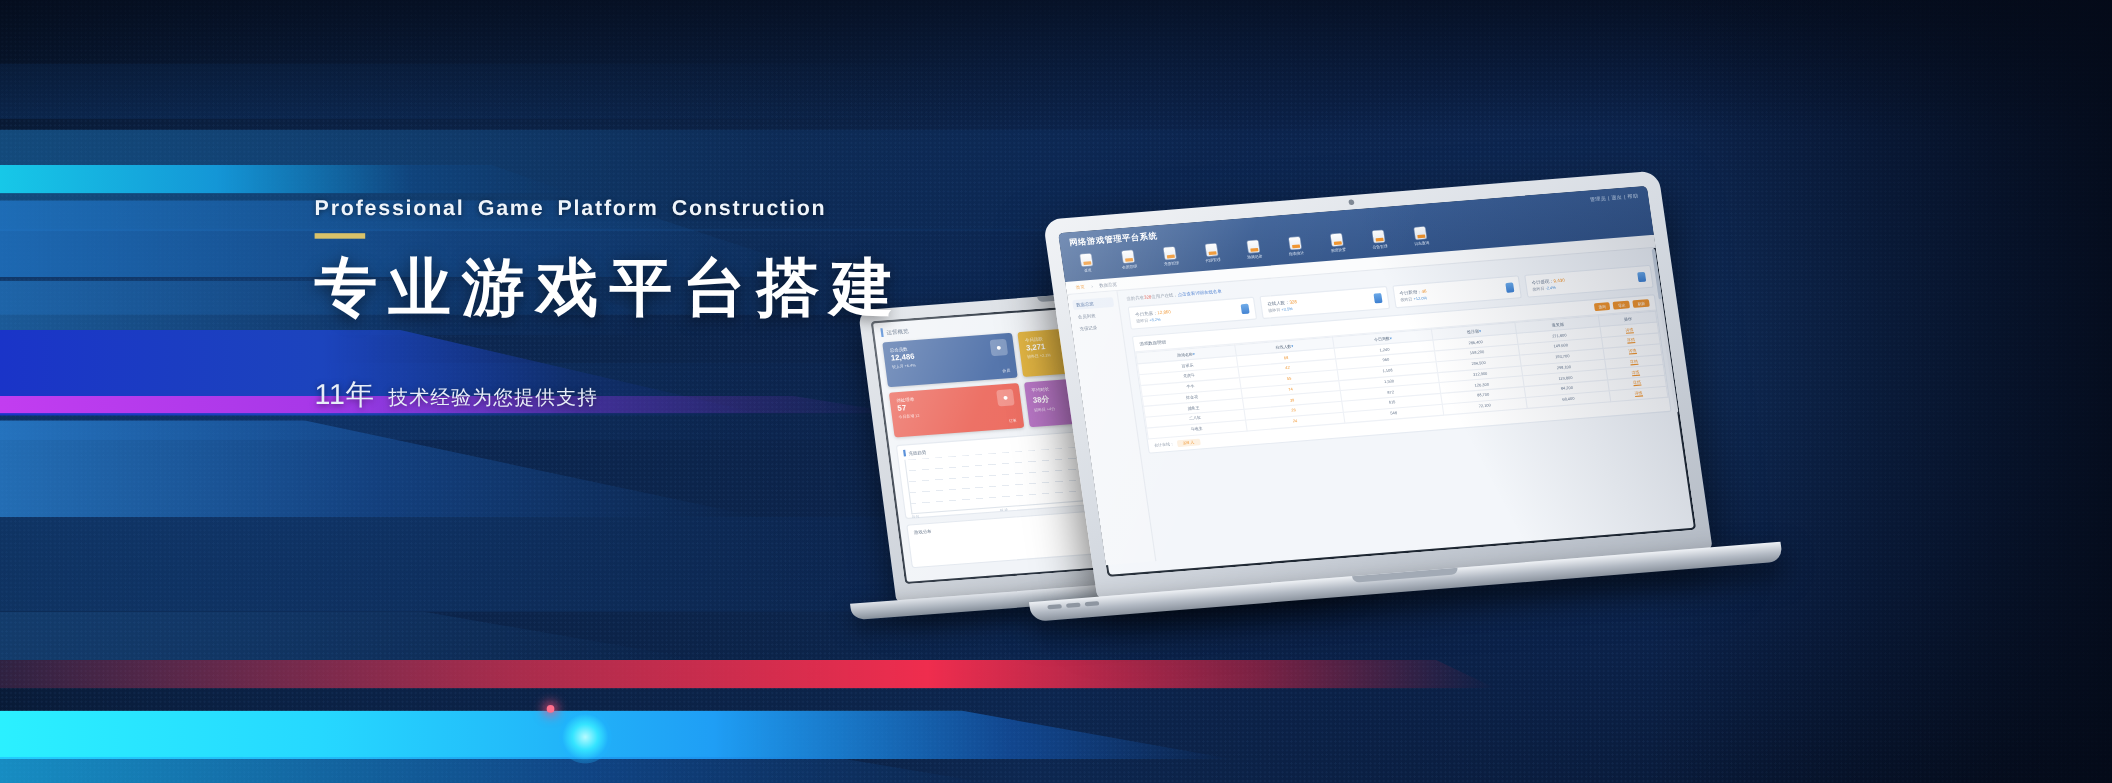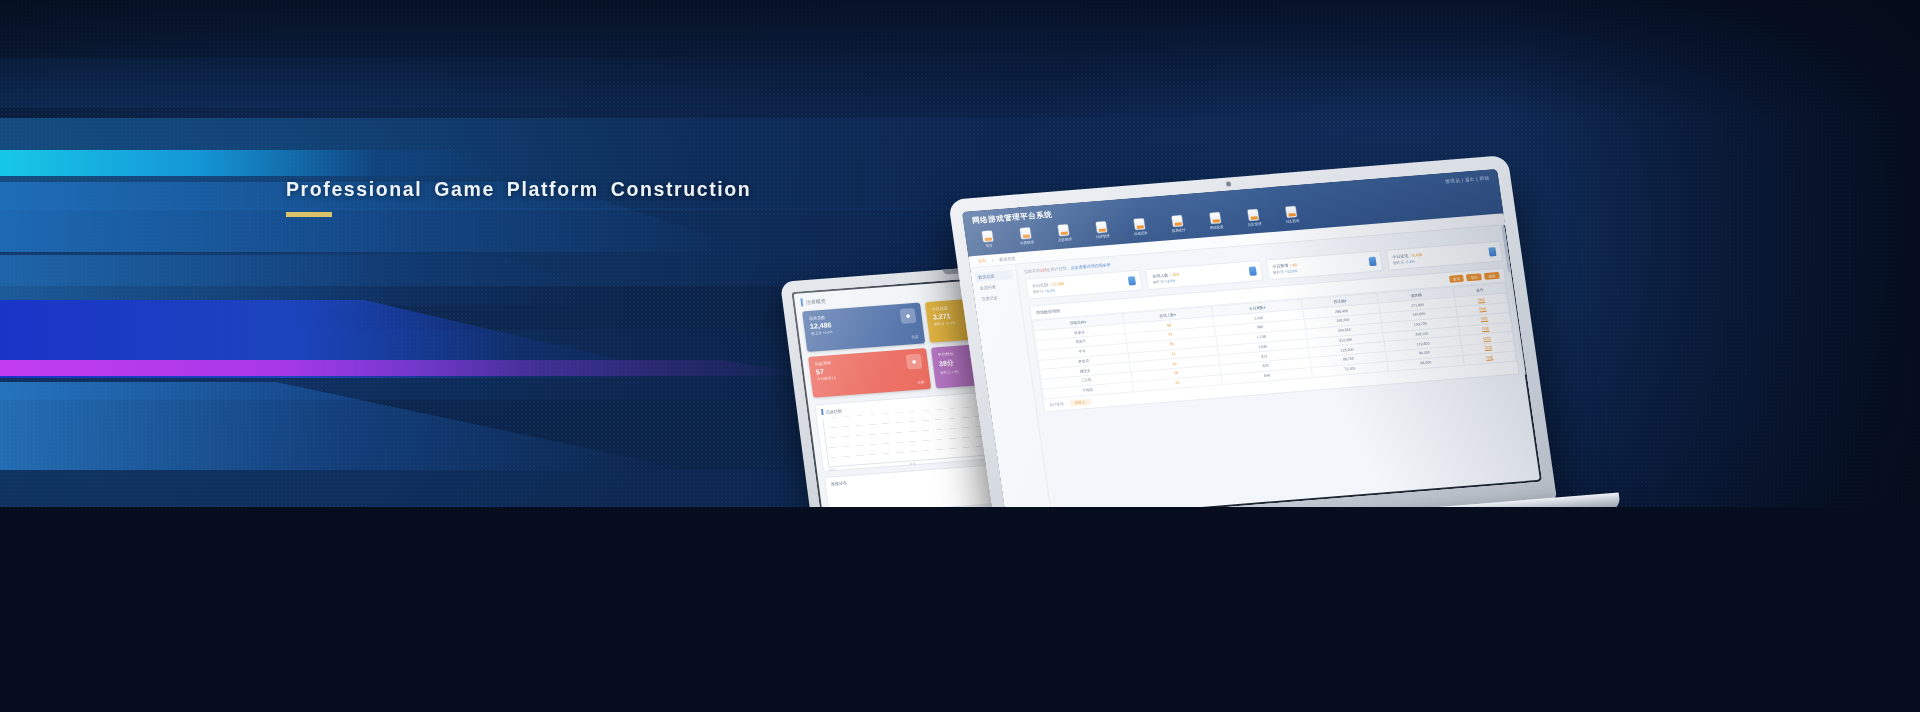--- a/index.html
+++ b/index.html
@@ -6,21 +6,21 @@
   html,body { width:1920px; height:712px; overflow:hidden; }
   body {
     font-family:"Liberation Sans","DejaVu Sans",sans-serif;
     background:#050d1e;
     position:relative;
   }
 
   
   .banner {
     position:absolute; inset:0;
-    width:1920px; height:507px;
+    width:1920px; height:712px;
     overflow:hidden;
     background:
       radial-gradient(1100px 620px at 74% 46%, #11305f 0%, #0b2148 42%, rgba(8,22,48,0) 74%),
       radial-gradient(900px 700px at 16% 52%, #0d2a57 0%, rgba(9,26,55,0) 70%),
       linear-gradient(100deg,#061327 0%, #0a1d3c 30%, #0d2750 52%, #091a38 74%, #050d1e 100%);
   }
 
   
   .dots {
     position:absolute; inset:0;
@@ -423,20 +423,25 @@
   <div class="streak st-cyan-bot2"></div>
   <div class="glow-dot"></div>
   <div class="red-spark"></div>
 
   <div class="vignette-t"></div>
   <div class="vignette-r"></div>
 
   <div class="copy">
     <div class="eyebrow">Professional  Game  Platform  Construction</div>
     <div class="rule"></div>
+    <h1 class="headline">专业游戏平台搭建</h1>
+    <div class="sub">
+      <span class="yrs">11年</span>
+      <span class="txt">技术经验为您提供支持</span>
+    </div>
   </div>
 
   <div class="devices">
 
     <div class="laptop-back">
       <div class="lb-lid">
         <div class="lb-notch"></div>
         <div class="lb-screen">
           <div class="dash-b">
             <div class="dash-b-head">

